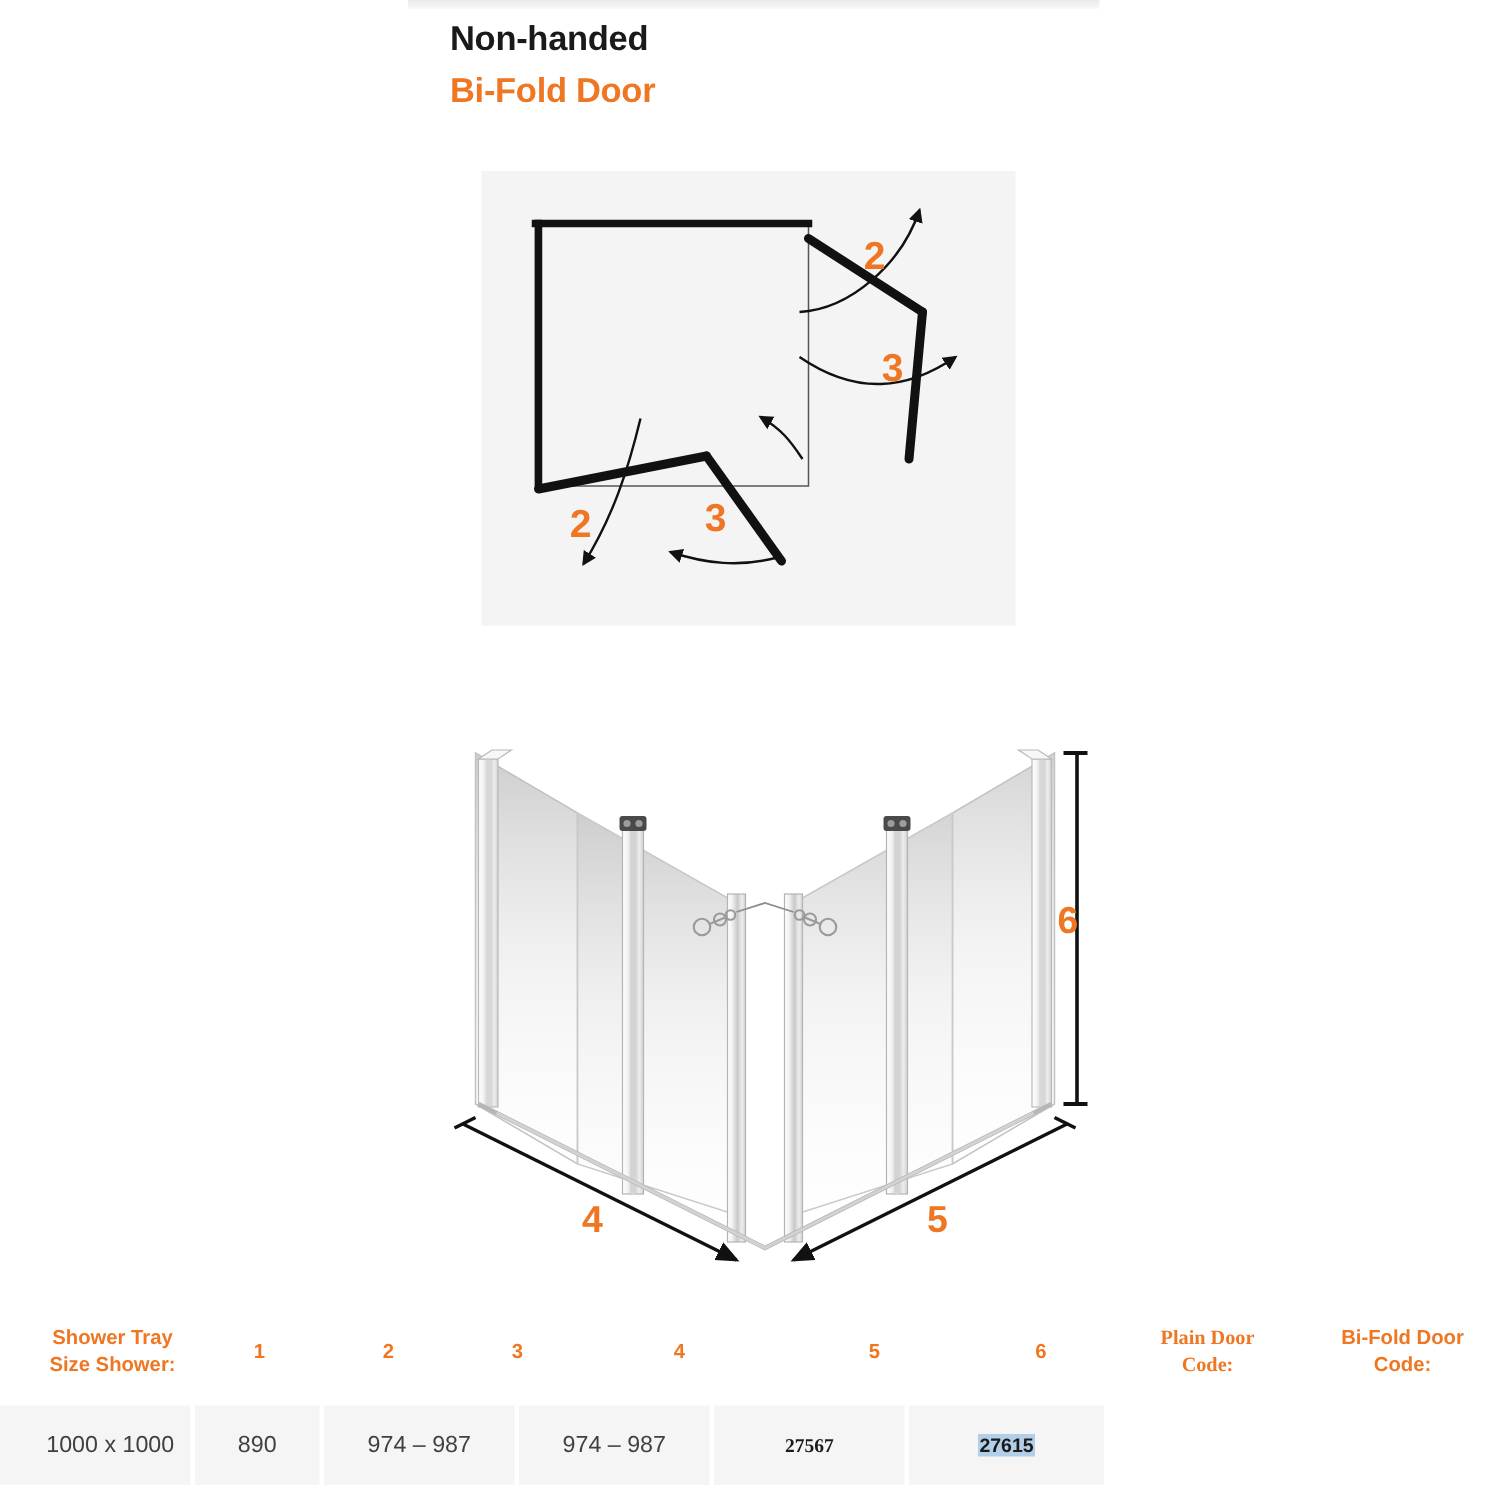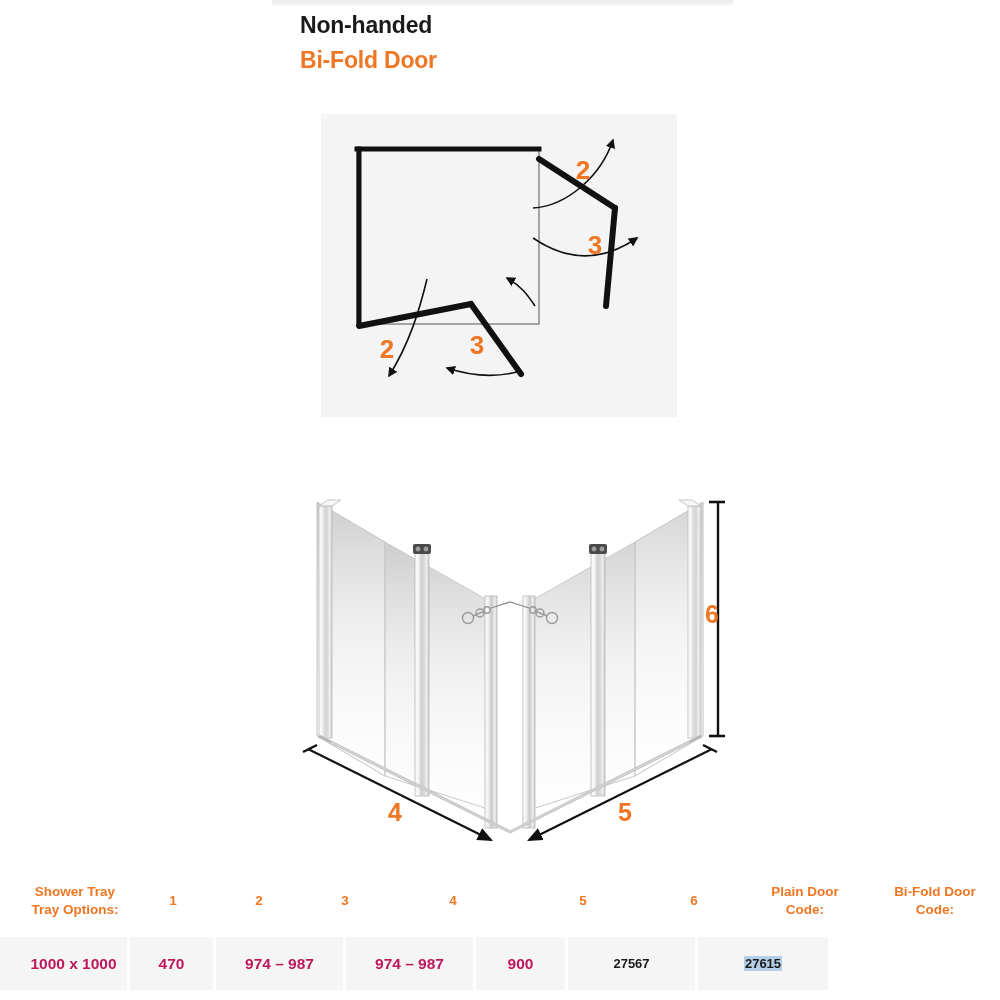--- a/index.html
+++ b/index.html
@@ -58,37 +58,37 @@
     display:flex;align-items:center;justify-content:center;
     height:72px;box-sizing:border-box;
   }
   .trow{
     display:flex;width:1000px;height:53px;align-items:stretch;
     margin-top:0px;
   }
   .trow .td{
     background:#f5f5f5;
     display:flex;align-items:center;justify-content:center;
-    font-size:15.5px;color:#be185d;font-weight:bold;
+    font-size:15.5px;color:#404040;font-weight:normal;
     box-sizing:border-box;
     border-right:3px solid #ffffff;
   }
   .trow .td:last-child{border-right:0;text-align:right;}
   .trow .td.code{font-weight:bold;color:#1a1a1a;font-size:13px;}
   .sel{background:#b3cfe8;padding:0 1px;}
 
   
   .c0{width:130px;padding-left:20px;}
   .c1{width:86px;}
   .c2{width:86px;}
   .c3{width:86px;}
   .c4{width:130px;}
   .c5{width:130px;}
   .c6{width:92px;}
-  .c7{width:130px;}
+  .c7{width:130px;font-family:Liberation Serif, serif;}
   .c8{width:130px;}
   
   .thead .c0{width:130px;}
 </style>
 </head>
 <body>
 
 <div class="page">
 
   <div class="top-strip"></div>
@@ -235,21 +235,21 @@
   </div>
 
   <div style="position:absolute;left:705px;top:600px;font-size:25px;font-weight:bold;color:#ef7622;">6</div>
 
   <div class="spec-table">
 
     <div class="thead">
       <div class="th c0">
         <div>
           <div>Shower Tray</div>
-          <div>Tray Options:</div>
+          <div>Size Shower:</div>
         </div>
       </div>
       <div class="th c1">1</div>
       <div class="th c2">2</div>
       <div class="th c3">3</div>
       <div class="th c4">4</div>
       <div class="th c5">5</div>
       <div class="th c6">6</div>
       <div class="th c7">
         <div>
@@ -260,24 +260,23 @@
       <div class="th c8">
         <div>
           <div>Bi-Fold Door</div>
           <div>Code:</div>
         </div>
       </div>
     </div>
 
     <div class="trow">
       <div class="td c0">1000 x 1000</div>
-      <div class="td c2">470</div>
+      <div class="td c1">890</div>
       <div class="td c4">974 – 987</div>
       <div class="td c5">974 – 987</div>
-      <div class="td c6">900</div>
       <div class="td c7 code">27567</div>
       <div class="td c8 code">
         <span class="sel">27615</span>
       </div>
     </div>
 
   </div>
 
 </div>
 

